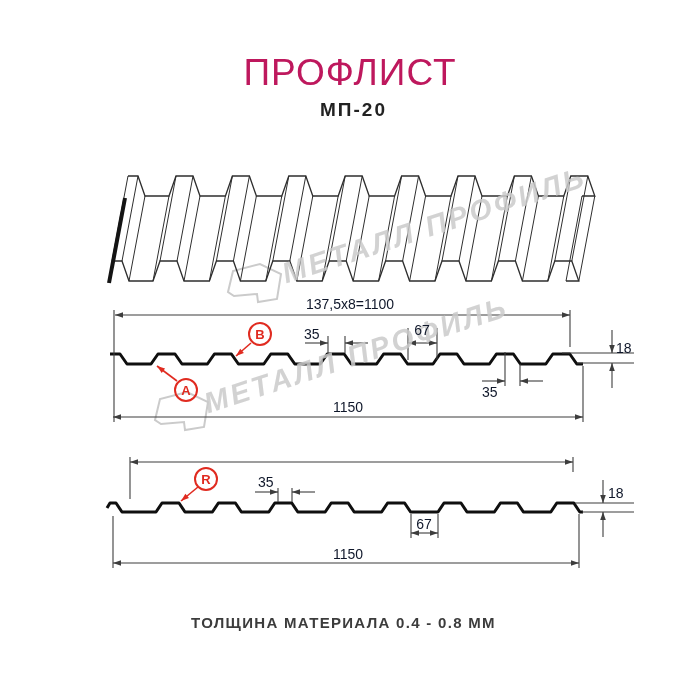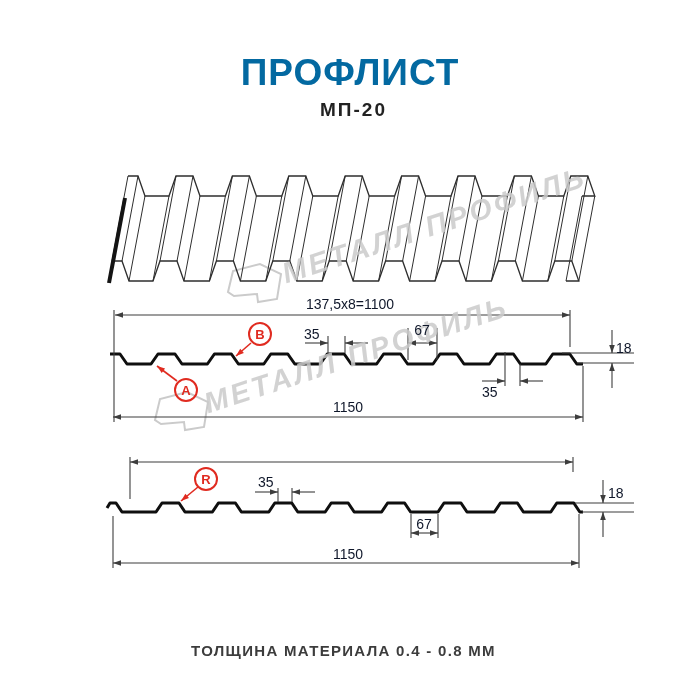--- a/index.html
+++ b/index.html
@@ -1,25 +1,25 @@
 <!DOCTYPE html>
 <html><head>
 <meta charset="utf-8">
 <style>
   html,body{margin:0;padding:0;background:#ffffff;}
   #stage{position:relative;width:700px;height:700px;background:#ffffff;overflow:hidden;
          font-family:"Liberation Sans", sans-serif;}
   #lineart{position:absolute;left:0;top:0;width:700px;height:700px;}
   .abs{position:absolute;}
-  .title{left:0;right:0;top:52px;text-align:center;font-size:37px;font-weight:700;
-         letter-spacing:1px;color:#0369a1;}
+  .title{left:0;right:0;top:52px;text-align:center;font-size:37px;font-weight:400;
+         letter-spacing:1px;color:#be185d;}
   .subtitle{left:0;right:0;top:99px;text-align:center;font-size:19px;font-weight:600;
          letter-spacing:2px;color:#222;margin-left:7px;}
   .footer{left:0;right:13px;top:614px;text-align:center;font-size:15px;font-weight:600;
-         letter-spacing:1.3px;color:#3c3c3c;margin-top:28px;}
+         letter-spacing:1.3px;color:#3c3c3c;}
   .dim{font-size:14px;color:#0f172a;white-space:nowrap;}
   .center{text-align:center;}
   .marker{width:20px;height:20px;border-radius:50%;display:flex;align-items:center;
           justify-content:center;font-size:13px;font-weight:700;line-height:1;}
   .wm{font-size:29px;font-weight:700;font-style:italic;letter-spacing:3px;white-space:nowrap;
       transform:rotate(-18deg);transform-origin:0 50%;opacity:0.85;}
 </style>
 </head>
 <body>
 

